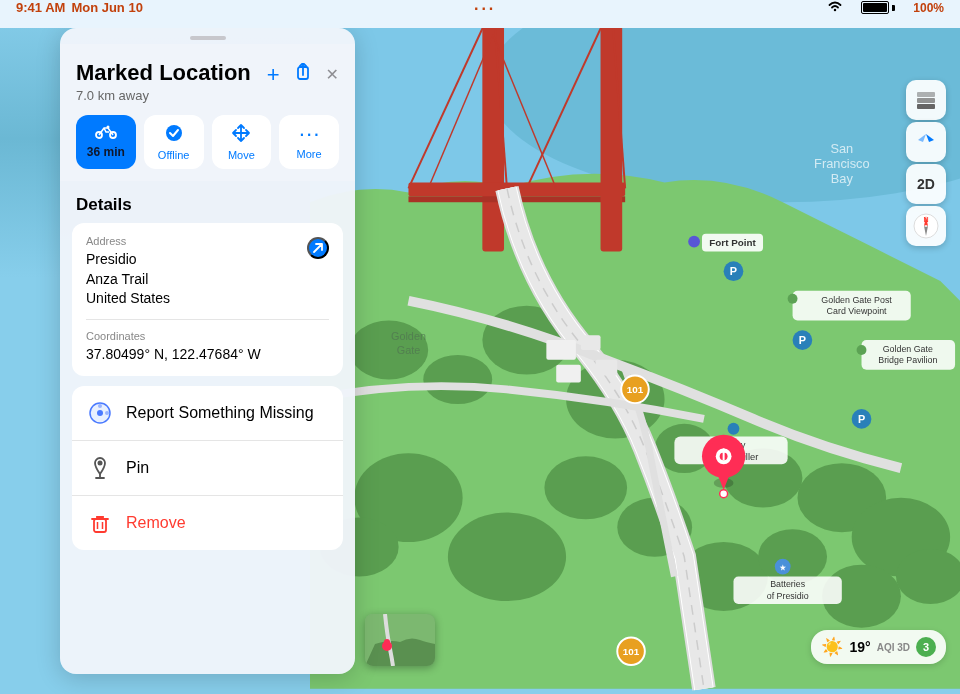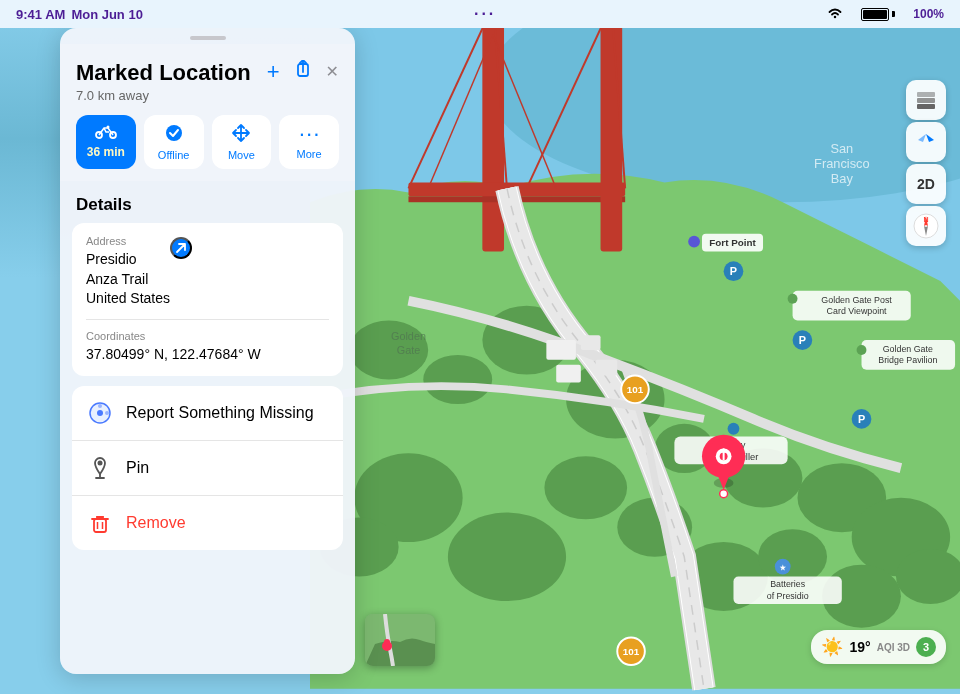--- a/index.html
+++ b/index.html
@@ -12,27 +12,27 @@
       position: relative;
     }
 
     
     .status-bar {
       position: absolute;
       top: 0; left: 0; right: 0;
       height: 28px;
       background: #e8f4fd;
       display: flex;
-      align-items: center;
+      align-items: flex-start;
       justify-content: space-between;
       padding: 0 16px;
       z-index: 100;
       font-size: 13px;
       font-weight: 600;
-      color: #4c1d95;
+      color: #c2410c;
     }
     .status-bar-left { display: flex; align-items: center; gap: 6px; }
     .status-bar-center { display: flex; align-items: center; gap: 4px; }
     .status-bar-right { display: flex; align-items: center; gap: 18px; }
 
     
     .map-container {
       position: absolute;
       top: 0; left: 0; right: 0; bottom: 0;
       background: linear-gradient(180deg, #87CEEB 0%, #6BB8D4 20%, #87CEEB 40%);
@@ -61,21 +61,21 @@
       flex-direction: column;
     }
 
     .panel-header {
       padding: 16px 16px 8px 16px;
       background: rgba(240, 244, 250, 0.97);
     }
 
     .panel-title-row {
       display: flex;
-      align-items: flex-start;
+      align-items: flex-end;
       justify-content: space-between;
       margin-bottom: 2px;
     }
 
     .panel-title {
       font-size: 22px;
       font-weight: 700;
       color: #000;
     }
 
@@ -166,20 +166,21 @@
     }
 
     .detail-value {
       font-size: 14px;
       color: #000;
       line-height: 1.4;
     }
 
     .detail-row {
       display: flex;
+      justify-content: space-between;
       align-items: flex-start;
     }
 
     .detail-nav-btn {
       width: 22px;
       height: 22px;
       background: #007AFF;
       border-radius: 50%;
       display: flex;
       align-items: center;
@@ -533,21 +534,21 @@
       <button class="action-btn primary">
         <span class="action-btn-icon">
           <svg width="22" height="16" viewBox="0 0 22 16" fill="none">
               <circle cx="4" cy="12" r="3" stroke="white" stroke-width="1.8"></circle>
               <circle cx="18" cy="12" r="3" stroke="white" stroke-width="1.8"></circle>
               <path d="M4,12 L9,5 L13,5 L18,12" stroke="white" stroke-width="1.5" stroke-linejoin="round"></path>
               <path d="M9,5 L11,9 L14,9" stroke="white" stroke-width="1.5"></path>
               <circle cx="13" cy="4" r="1.5" fill="white"></circle>
             </svg>
         </span>
-        <span class="action-btn-label" style="color:#fef9c3; font-size:12px; font-weight:600;">36 min</span>
+        <span class="action-btn-label" style="color:#0f172a; font-size:12px; font-weight:600;">36 min</span>
       </button>
 
       <button class="action-btn">
         <span class="action-btn-icon">
           <svg width="20" height="20" viewBox="0 0 20 20">
               <circle cx="10" cy="10" r="8" fill="#007AFF"></circle>
               <path d="M6,10 L9,13 L14,7" stroke="white" stroke-width="2" fill="none" stroke-linecap="round" stroke-linejoin="round"></path>
             </svg>
         </span>
         <span class="action-btn-label">Offline</span>

